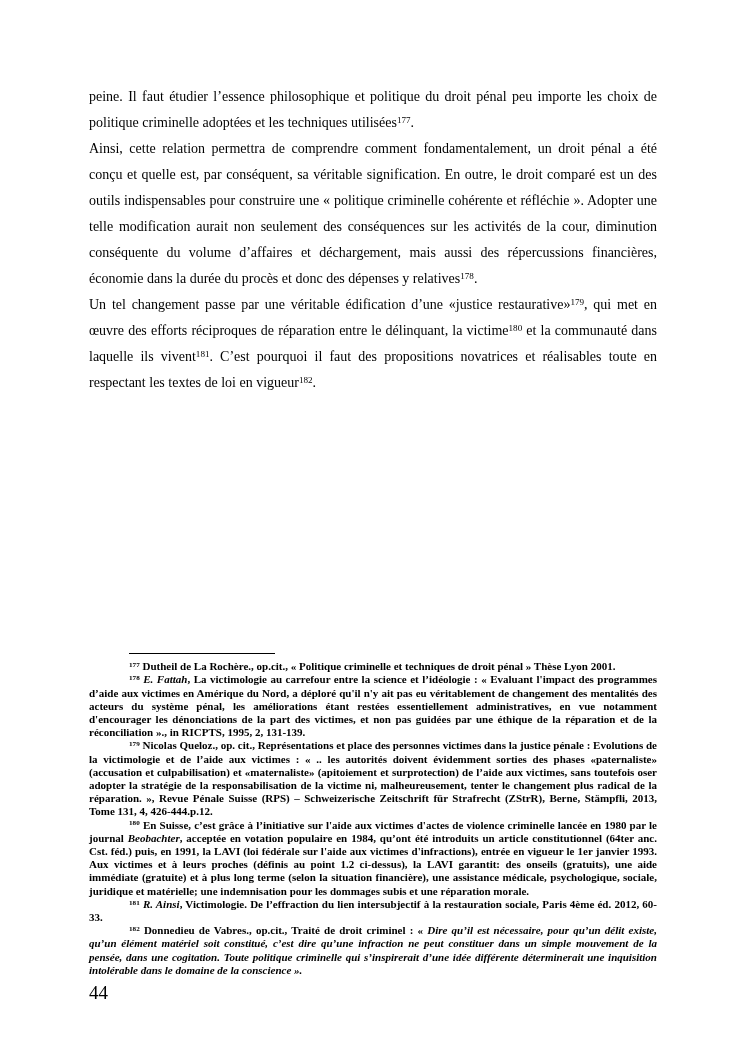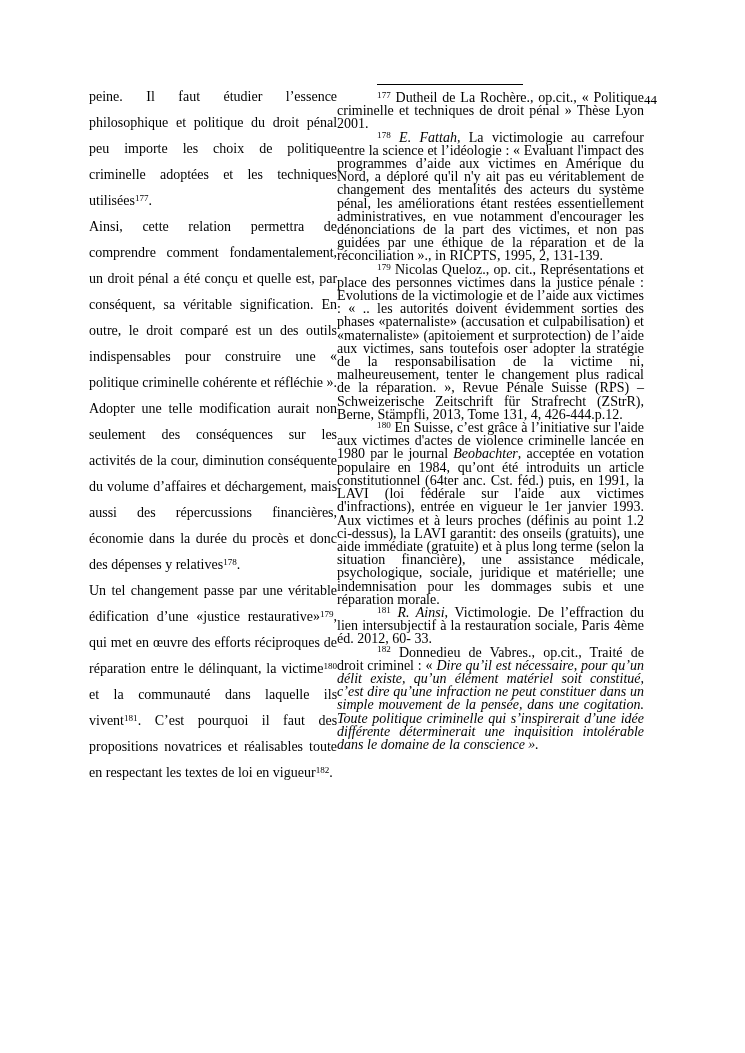--- a/index.html
+++ b/index.html
@@ -5,61 +5,62 @@
   html, body {
     margin: 0;
     padding: 0;
     background: #ffffff;
   }
   .page {
     width: 745px;
     height: 1053px;
     box-sizing: border-box;
     margin: 0;
-    padding: 84px 88px 36px 89px;
+    padding: 84px 88px 52px 89px;
     background: #ffffff;
     color: #000000;
     font-family: "Liberation Serif", "DejaVu Serif", serif;
     display: flex;
-    flex-direction: row;
+    flex-direction: column;
     overflow: hidden;
   }
   .body-par {
     margin: 0;
     font-size: 14px;
     line-height: 26px;
     text-align: justify;
   }
   .spacer { flex: 1 1 auto; }
   .footnotes { }
   .fn-rule {
     width: 146px;
     margin-left: 40px;
     border-top: 1px solid #000;
     height: 0;
     margin-bottom: 6px;
   }
   .fn {
     margin: 0;
-    font-size: 14px;
+    font-size: 11px;
     line-height: 13.2px;
     text-align: justify;
     text-indent: 40px;
+    font-weight: bold;
   }
   .italic { font-style: italic; }
   sup.fnref {
     font-size: 0.65em;
     line-height: 0;
     vertical-align: baseline;
     position: relative;
     top: -0.45em;
   }
   .page-number {
-    text-align: center;
-    font-size: 13px;
+    text-align: left;
+    font-size: 19px;
     line-height: 16px;
     margin-top: 8px;
   }
 </style>
 </head>
 <body>
 
 <div class="page">
 
   <div class="body">

